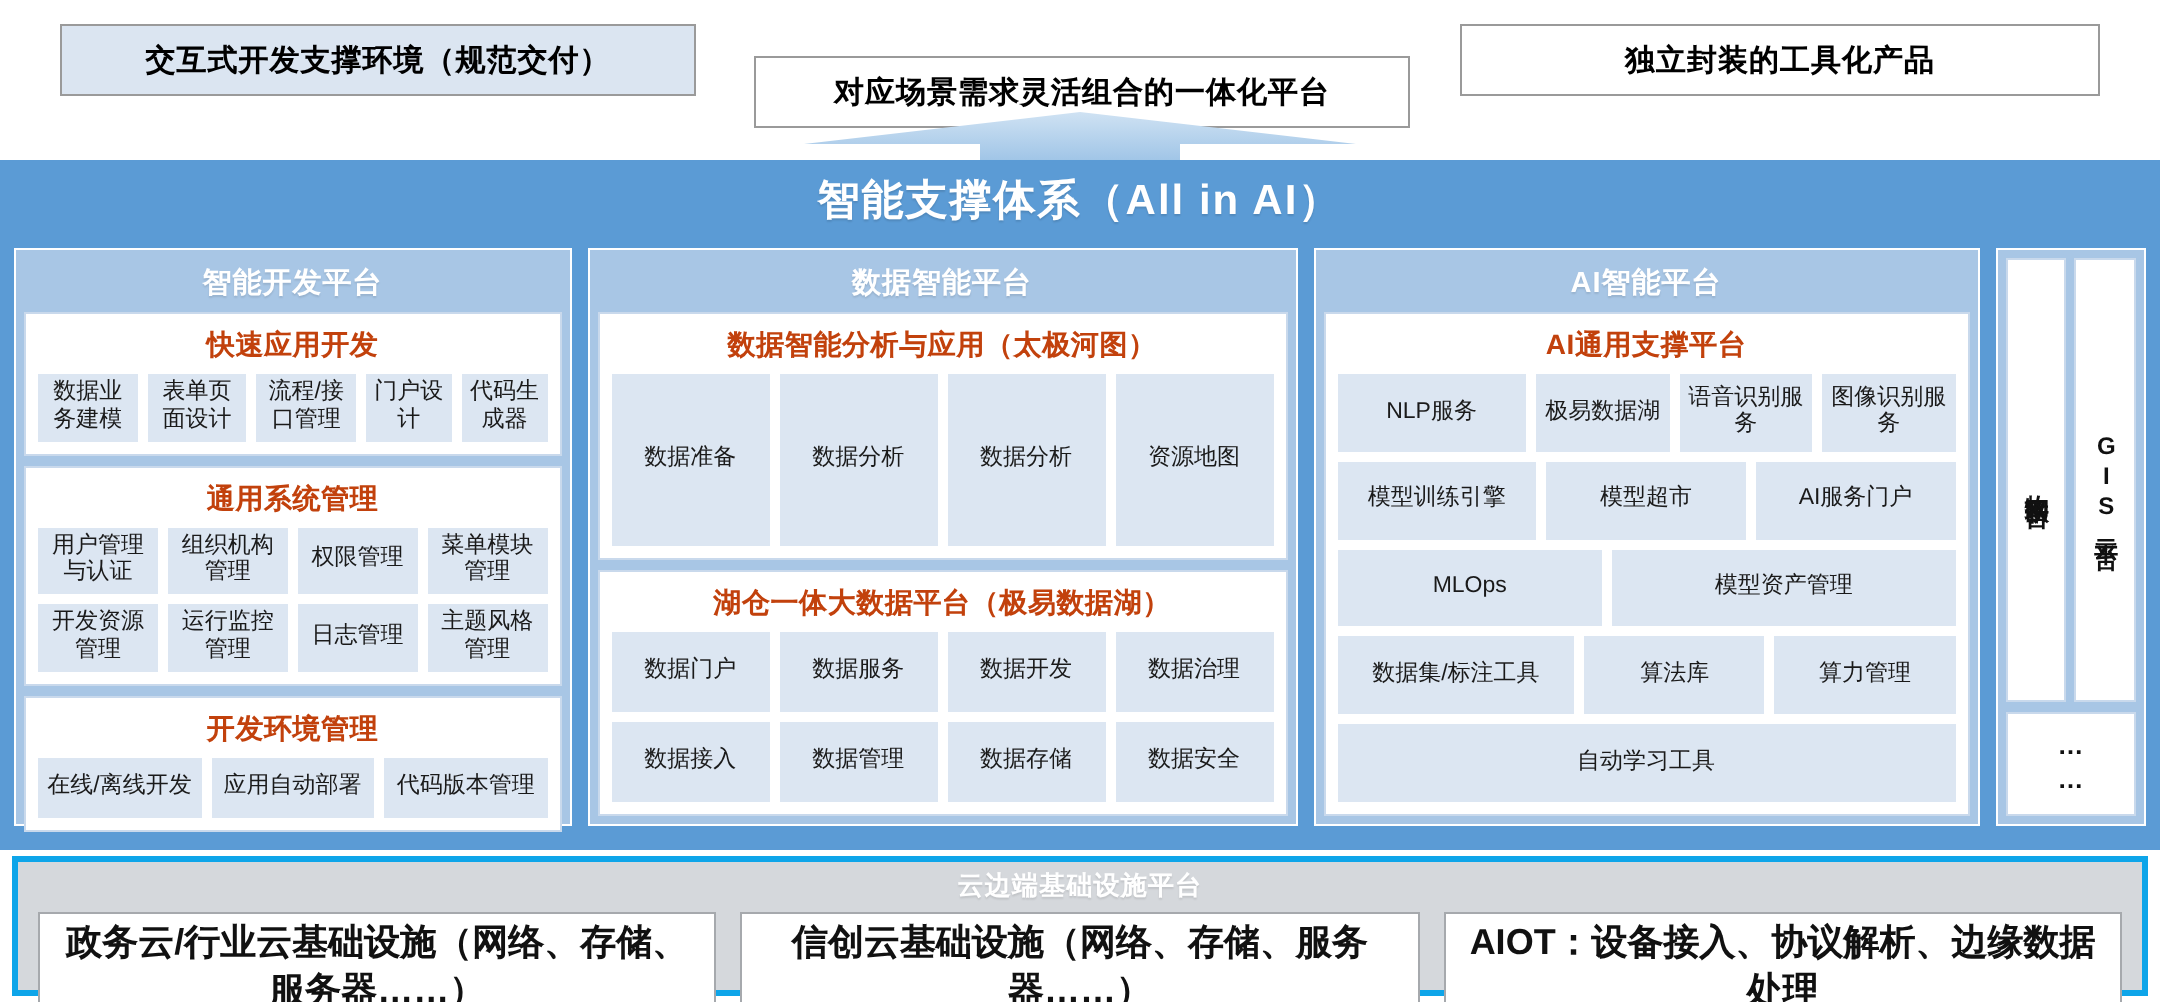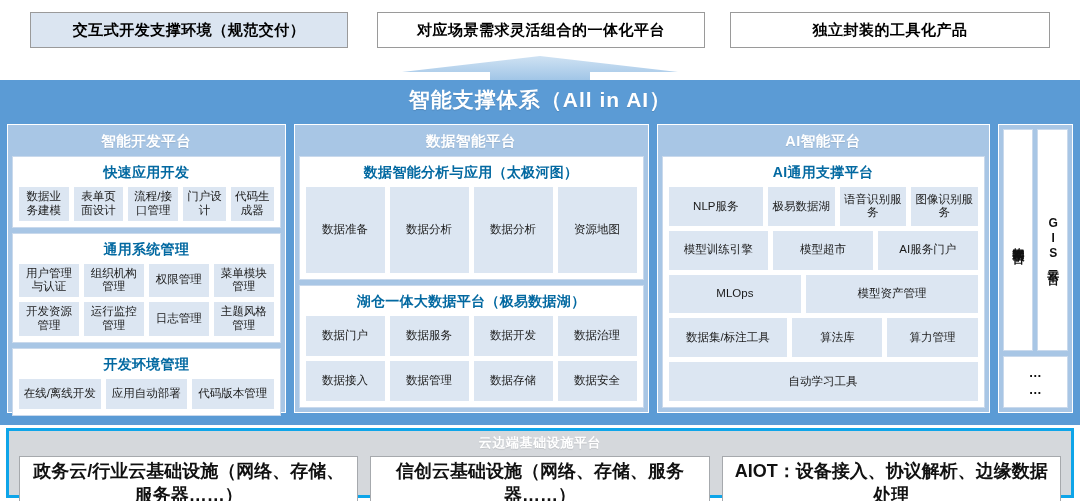--- a/index.html
+++ b/index.html
@@ -19,21 +19,21 @@
   .top-box {
     height: 36px;
     border: 1px solid #9a9a9a;
     display: flex; align-items: center; justify-content: center;
     font-weight: bold; font-size: 15px; color: #000;
     letter-spacing: 0.5px;
     background: #ffffff;
   }
   .top-box.tinted { background: #dbe5f1; }
   #top-box-0 { position: absolute; left: 30px; top: 12px; width: 318px; }
-  #top-box-1 { position: absolute; left: 377px; top: 12px; width: 328px; }
+  #top-box-1 { position: absolute; left: 377px; top: 28px; width: 328px; }
   #top-box-2 { position: absolute; left: 730px; top: 12px; width: 320px; }
 
   
   .arrow-wrap {
     position: absolute; left: 400px; top: 54px; width: 280px; height: 28px;
   }
 
   
   .main-panel {
     position: absolute; left: 0; top: 80px; width: 1080px; height: 345px;
@@ -66,21 +66,21 @@
   .sub-panel-body { display: flex; flex-direction: column; gap: 5px; flex: 1; }
 
   
   .group {
     background: #ffffff;
     border: 1px solid #c9d9ec;
     padding: 5px 6px 6px 6px;
     display: flex; flex-direction: column;
   }
   .group-title {
-    text-align: center; font-weight: bold; font-size: 14px; color: #0369a1;
+    text-align: center; font-weight: bold; font-size: 14px; color: #c2410c;
     padding: 2px 0 5px 0; letter-spacing: 0.3px;
   }
   .group-rows { display: flex; flex-direction: column; gap: 5px; flex: 1; }
   .cell-row { display: flex; gap: 5px; flex: 1; }
   .cell {
     background: #dce6f2;
     display: flex; align-items: center; justify-content: center; text-align: center;
     font-size: 11.5px; color: #1a1a1a; line-height: 1.2;
     padding: 3px 2px; flex: 1; min-height: 30px;
   }

